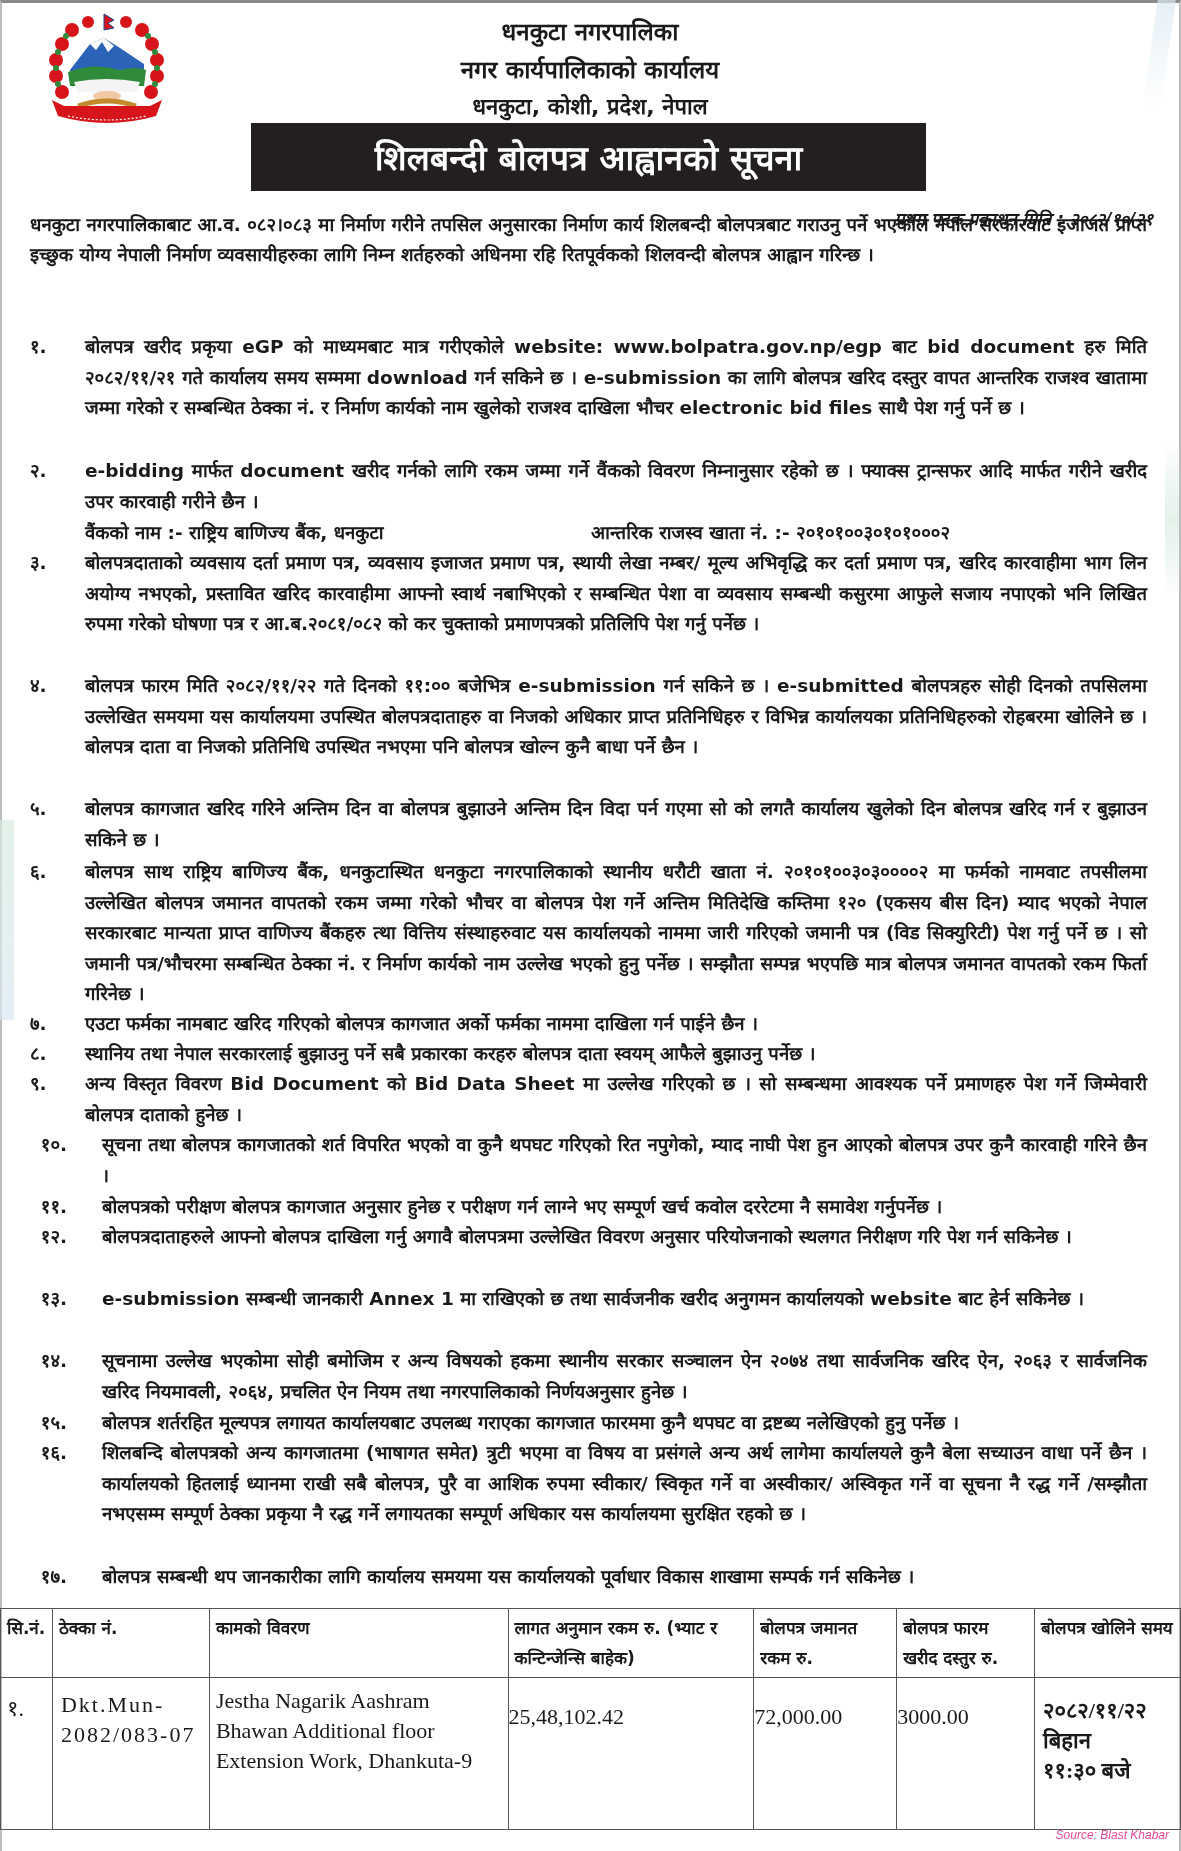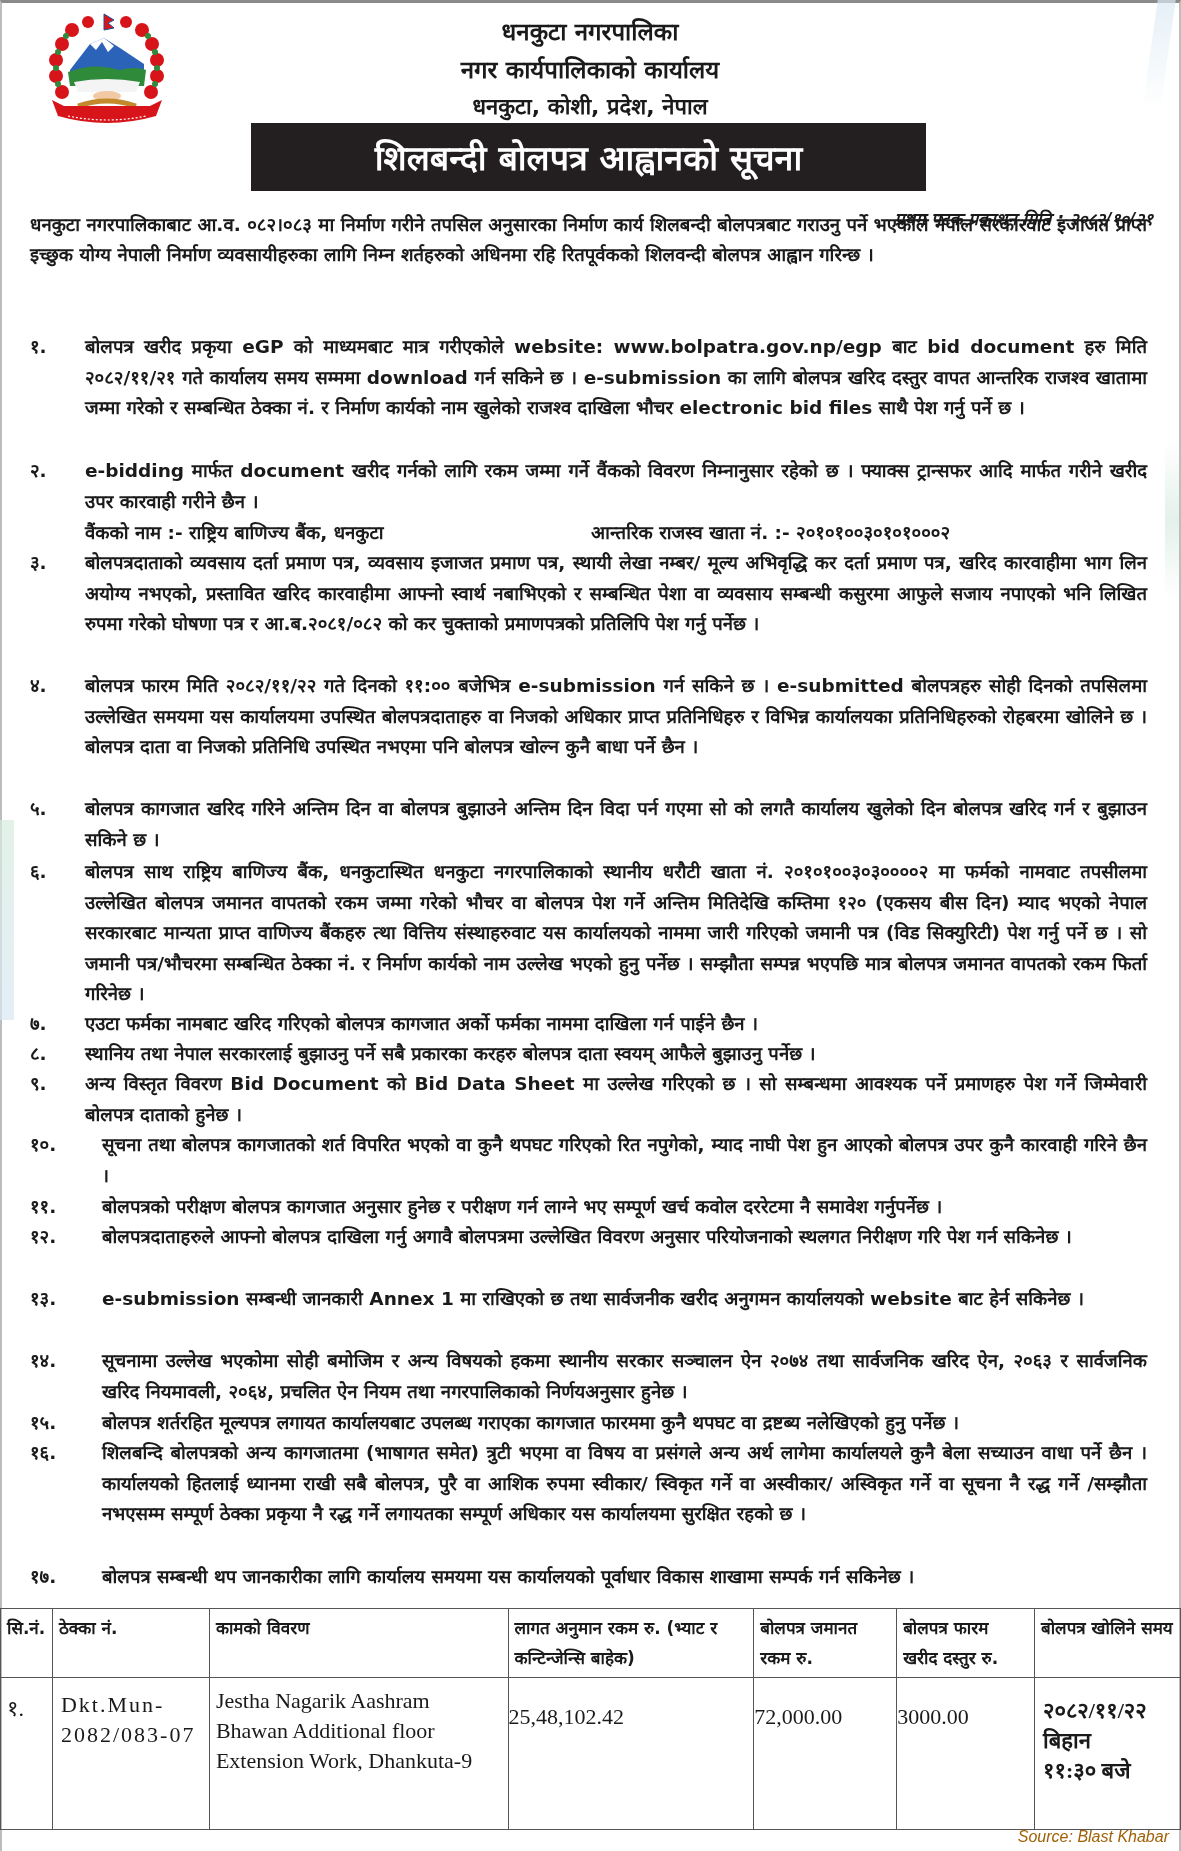--- a/index.html
+++ b/index.html
@@ -42,21 +42,21 @@
 
   .body-text {
     position: absolute; left: 30px; width: 1117px;
     font-size: 18.5px; line-height: 30px; font-weight: bold; text-align: justify;
   }
   .intro { top: 210px; }
 
   .clause { position: absolute; left: 30px; width: 1117px; font-size: 18.5px; line-height: 30.5px; font-weight: bold; }
   .clause .num { position: absolute; left: 0; top: 0; width: 50px; }
   .clause .txt { margin-left: 55px; text-align: justify; display: block; }
-  .clause.wide .num { width: 48px; }
+  .clause.wide .num { width: 48px; text-align: center; }
   .clause.wide .txt { margin-left: 72px; }
 
   .bank-line {
     position: absolute; left: 85px; top: 518px; width: 1062px; font-size: 18.5px; font-weight: bold; line-height: 30px;
   }
   .bank-line .right { position: absolute; left: 506px; top: 0; }
 
   
   table.tender {
     position: absolute; left: 0; top: 1608px; width: 1181px; border-collapse: collapse;
@@ -75,22 +75,22 @@
   .c-fee { width: 138px; margin-top: 34px; }
   .c-open { width: 146px; }
   th.center, td.center { text-align: center; }
   td.sn { font-family: "DejaVu Sans", sans-serif; font-size: 17px; padding: 14px 6px; }
   td.contract { font-size: 25px; letter-spacing: 2px; padding: 12px 8px; line-height: 30px; }
   td.desc { text-align: left; padding: 8px 6px; line-height: 30px; }
   td.num { padding-top: 26px; }
   td.open { font-family: "DejaVu Sans", sans-serif; font-size: 17px; font-weight: bold; padding: 18px 8px; line-height: 30px; }
 
   .source {
-    position: absolute; right: 12px; top: 1828px; font-size: 16px; font-style: italic;
-    font-family: "Liberation Sans", sans-serif; color: #a16207;
+    position: absolute; right: 12px; top: 1828px; font-size: 12px; font-style: italic;
+    font-family: "Liberation Sans", sans-serif; color: #ec4899;
   }
 </style>
 </head>
 <body>
 
 <div class="frame"></div>
 <div class="wm wm-1"></div>
 <div class="wm wm-2"></div>
 <div class="wm wm-3"></div>
 

